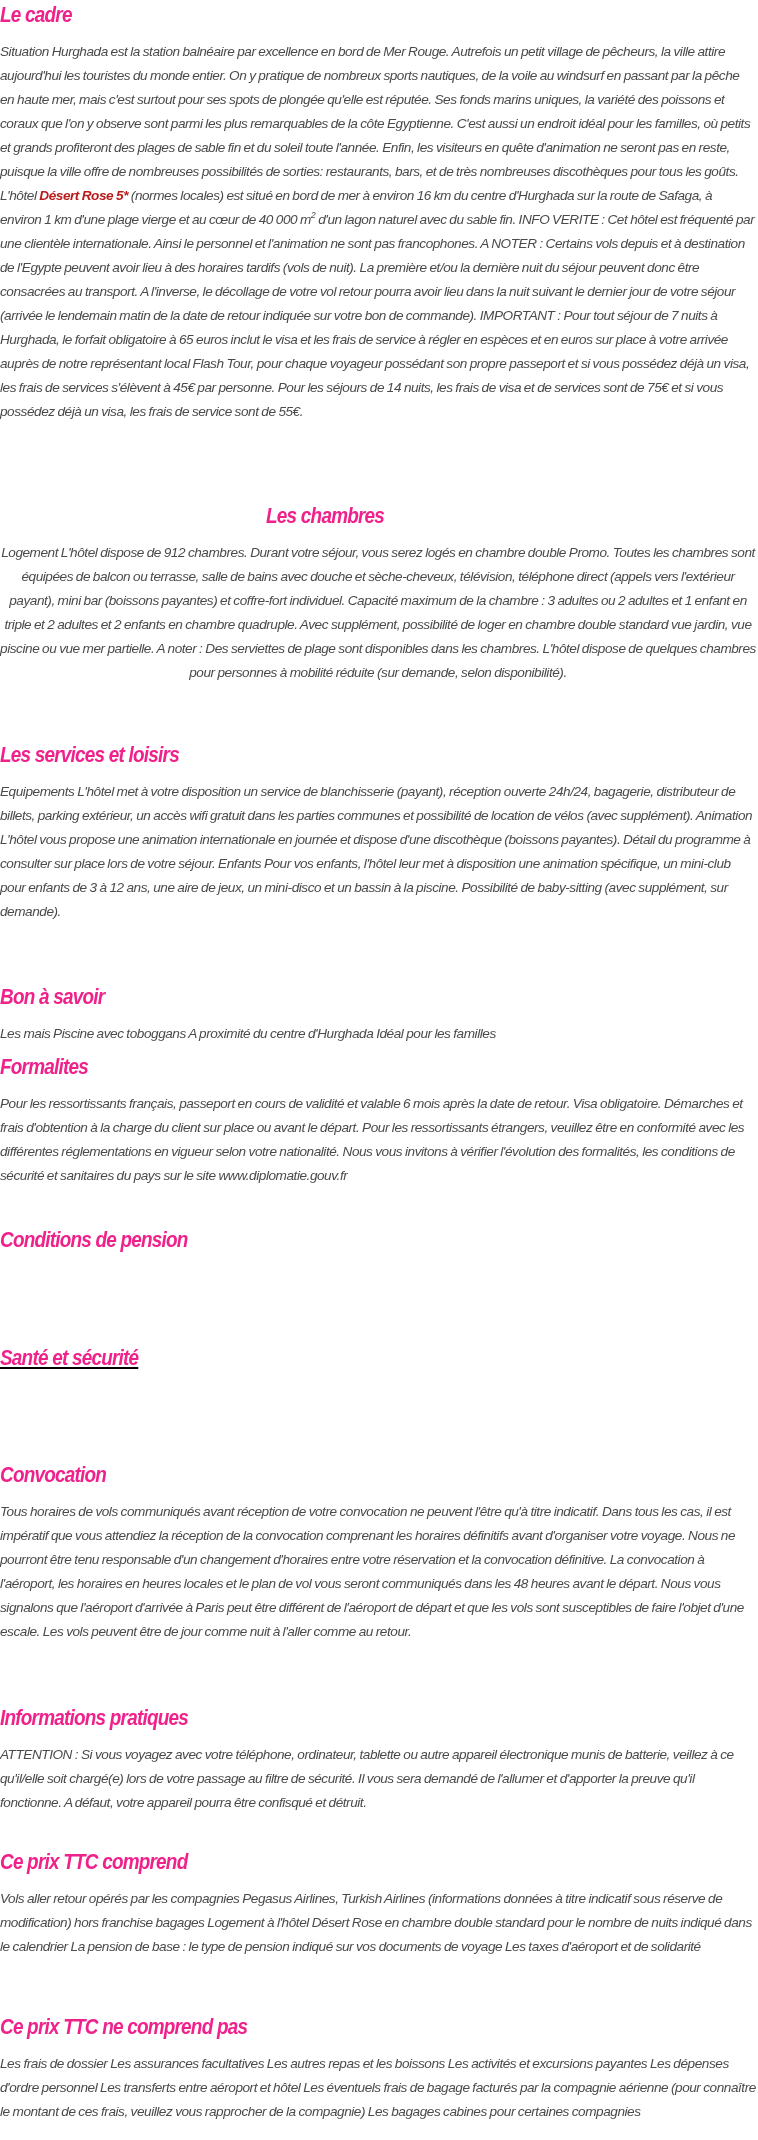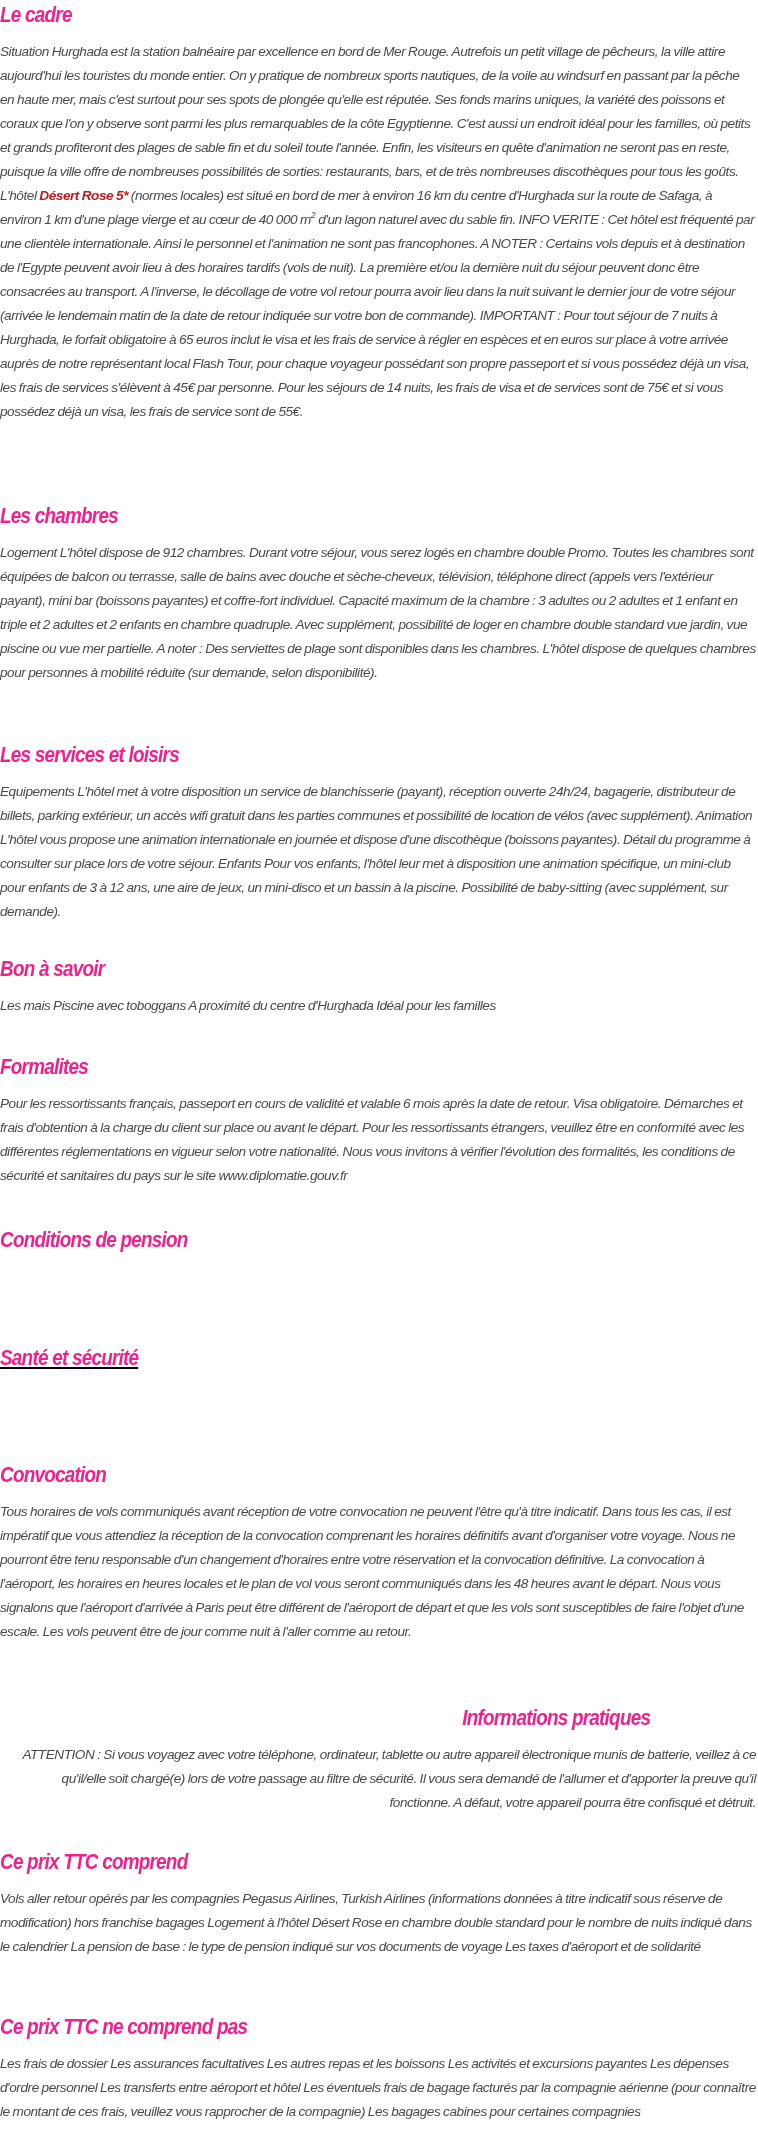--- a/index.html
+++ b/index.html
@@ -48,28 +48,28 @@
       font-weight: 700;
       color: #b91c1c;
     }
     .section-body sup {
       font-size: 9px;
       line-height: 0;
     }
     
     .section { position: absolute; left: 0; width: 756px; }
     #s-cadre        { top: 0px; }
-    #s-chambres     { top: 501px; }
+    #s-chambres     { top: 501px; text-align: center; }
     #s-services     { top: 740px; }
-    #s-bon          { top: 954px; }
+    #s-bon          { top: 982px; }
     #s-formalites   { top: 1052px; }
     #s-pension      { top: 1225px; }
     #s-sante        { top: 1343px; text-decoration: underline; }
     #s-convocation  { top: 1460px; }
-    #s-infos        { top: 1703px; text-align: right; }
+    #s-infos        { top: 1703px; }
     #s-comprend     { top: 1847px; }
     #s-necomprend   { top: 2012px; }
     .section-title { height: 30px; margin-bottom: 10px; }
   </style>
 </head>
 <body>
 
 <div class="page">
 
   <div class="section" id="s-cadre">

